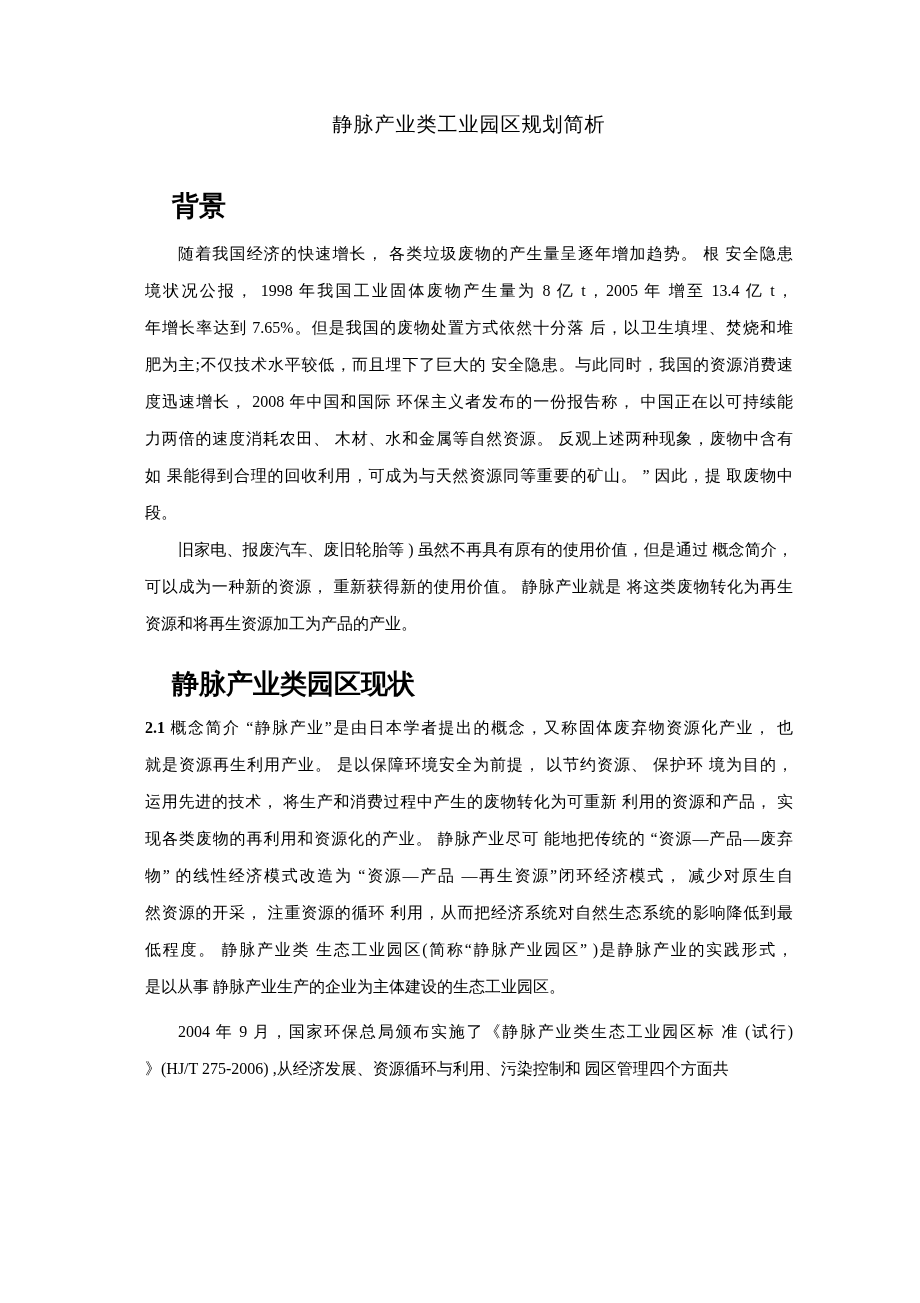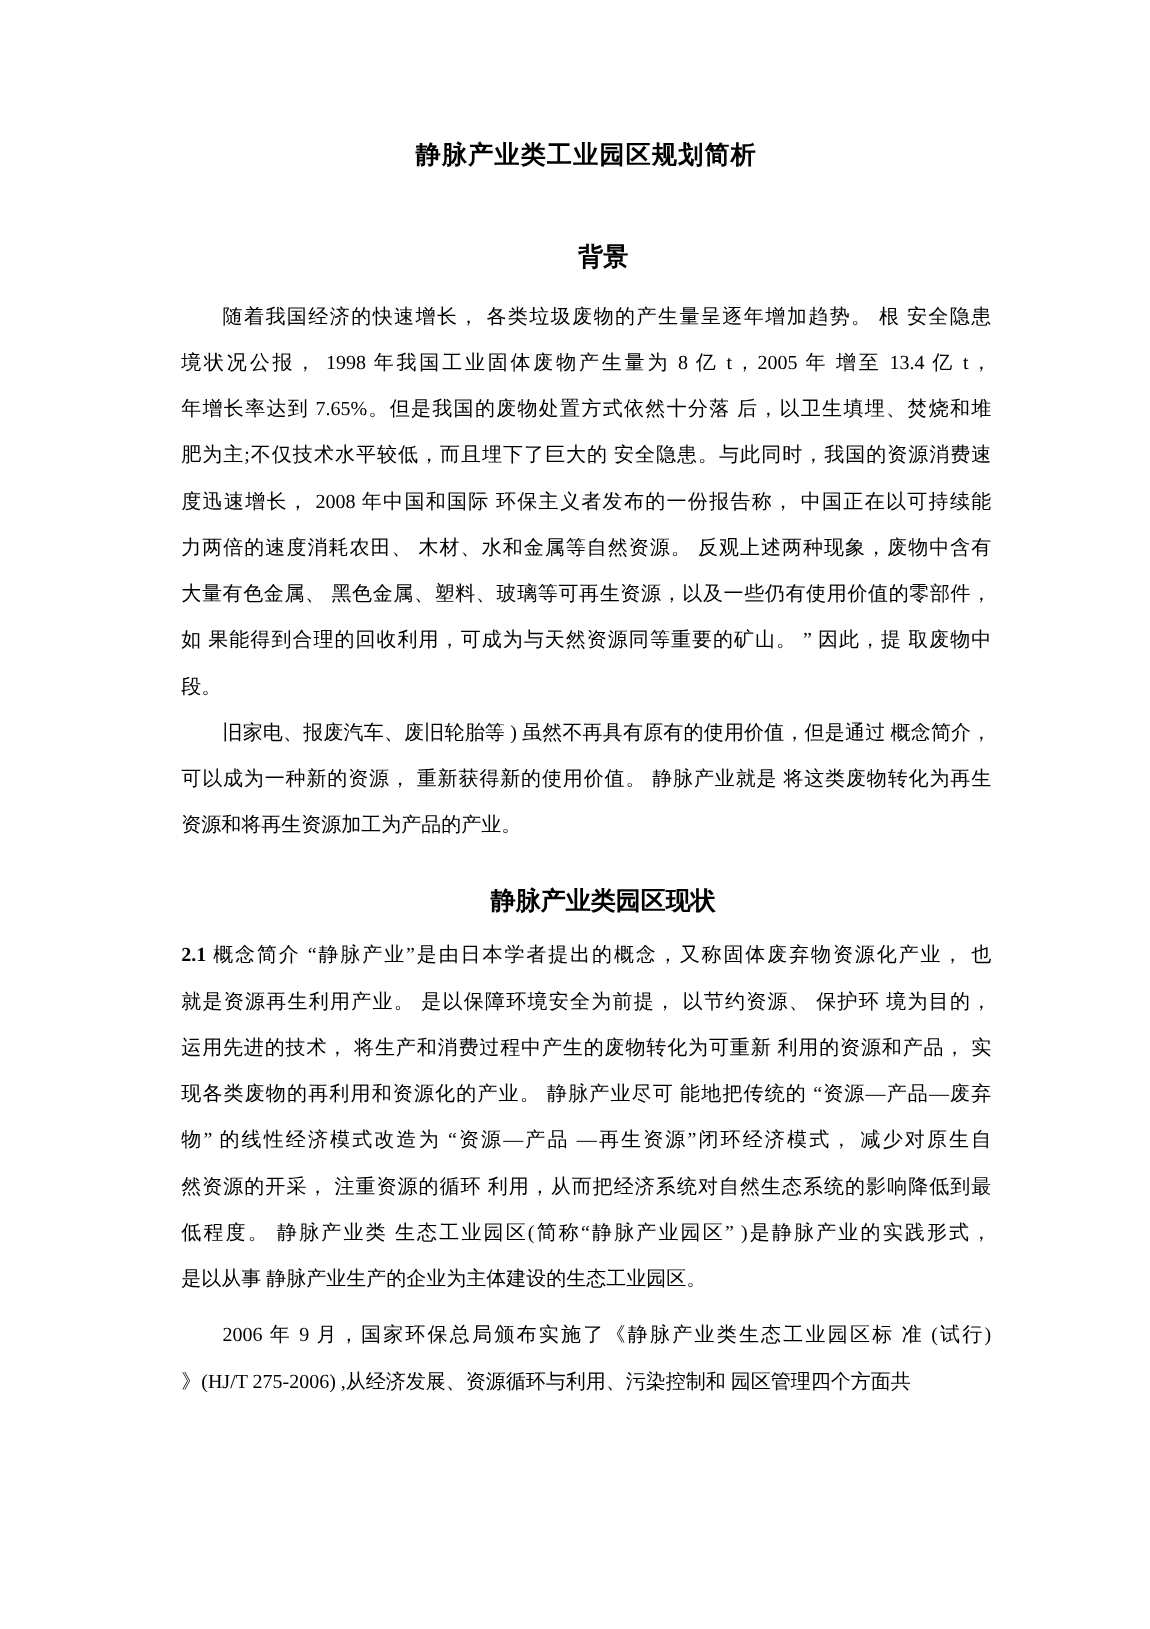--- a/index.html
+++ b/index.html
@@ -12,31 +12,30 @@
     font-family: "Liberation Serif", serif;
   }
   .page {
     width: 920px;
     height: 1303px;
     padding: 112px 127px 0 145px;
     background: #ffffff;
   }
   .doc-title {
     font-size: 20px;
-    font-weight: bold;
+    font-weight: normal;
     text-align: center;
     letter-spacing: 1px;
     line-height: 24px;
   }
   .section-heading {
-    font-size: 20px;
+    font-size: 27px;
     font-weight: bold;
     margin-left: 27px;
     line-height: 25px;
-    text-align: center;
   }
   .h-bg { margin-top: 58px; margin-bottom: 16px; }
   .h-status { margin-top: 30px; margin-bottom: 12px; }
   .para {
     font-size: 16px;
     line-height: 37px;
   }
   .para-gap { margin-top: 8px; }
   .line {
     text-align: justify;
@@ -56,21 +55,20 @@
   <section>
     <h2 class="section-heading h-bg">背景</h2>
 
     <div class="para indent">
         <div class="line">随着我国经济的快速增长， 各类垃圾废物的产生量呈逐年增加趋势。 根 安全隐患</div>
         <div class="line">境状况公报， 1998 年我国工业固体废物产生量为 8 亿 t，2005 年 增至 13.4 亿 t，</div>
         <div class="line">年增长率达到 7.65%。但是我国的废物处置方式依然十分落 后，以卫生填埋、焚烧和堆</div>
         <div class="line">肥为主;不仅技术水平较低，而且埋下了巨大的 安全隐患。与此同时，我国的资源消费速</div>
         <div class="line">度迅速增长， 2008 年中国和国际 环保主义者发布的一份报告称， 中国正在以可持续能</div>
         <div class="line">力两倍的速度消耗农田、 木材、水和金属等自然资源。 反观上述两种现象，废物中含有</div>
-        <div class="line">大量有色金属、 黑色金属、塑料、玻璃等可再生资源，以及一些仍有使用价值的零部件，</div>
         <div class="line">如 果能得到合理的回收利用，可成为与天然资源同等重要的矿山。 ” 因此，提 取废物中</div>
         <div class="line last">段。</div>
       </div>
 
     <div class="para indent">
         <div class="line">旧家电、报废汽车、废旧轮胎等 ) 虽然不再具有原有的使用价值，但是通过 概念简介，</div>
         <div class="line">可以成为一种新的资源， 重新获得新的使用价值。 静脉产业就是 将这类废物转化为再生</div>
         <div class="line last">资源和将再生资源加工为产品的产业。</div>
       </div>
   </section>
@@ -87,18 +85,18 @@
           <div class="line">运用先进的技术， 将生产和消费过程中产生的废物转化为可重新 利用的资源和产品， 实</div>
           <div class="line">现各类废物的再利用和资源化的产业。 静脉产业尽可 能地把传统的 “资源—产品—废弃</div>
           <div class="line">物” 的线性经济模式改造为 “资源—产品 —再生资源”闭环经济模式， 减少对原生自</div>
           <div class="line">然资源的开采， 注重资源的循环 利用，从而把经济系统对自然生态系统的影响降低到最</div>
           <div class="line">低程度。 静脉产业类 生态工业园区(简称“静脉产业园区” )是静脉产业的实践形式，</div>
           <div class="line last">是以从事 静脉产业生产的企业为主体建设的生态工业园区。</div>
         </div>
     </div>
 
     <div class="para indent para-gap">
-        <div class="line">2006 年 9 月，国家环保总局颁布实施了《静脉产业类生态工业园区标 准 (试行)</div>
+        <div class="line">2004 年 9 月，国家环保总局颁布实施了《静脉产业类生态工业园区标 准 (试行)</div>
         <div class="line last">》(HJ/T 275-2006) ,从经济发展、资源循环与利用、污染控制和 园区管理四个方面共</div>
       </div>
   </section>
 
 </div>
 
 </body></html>

